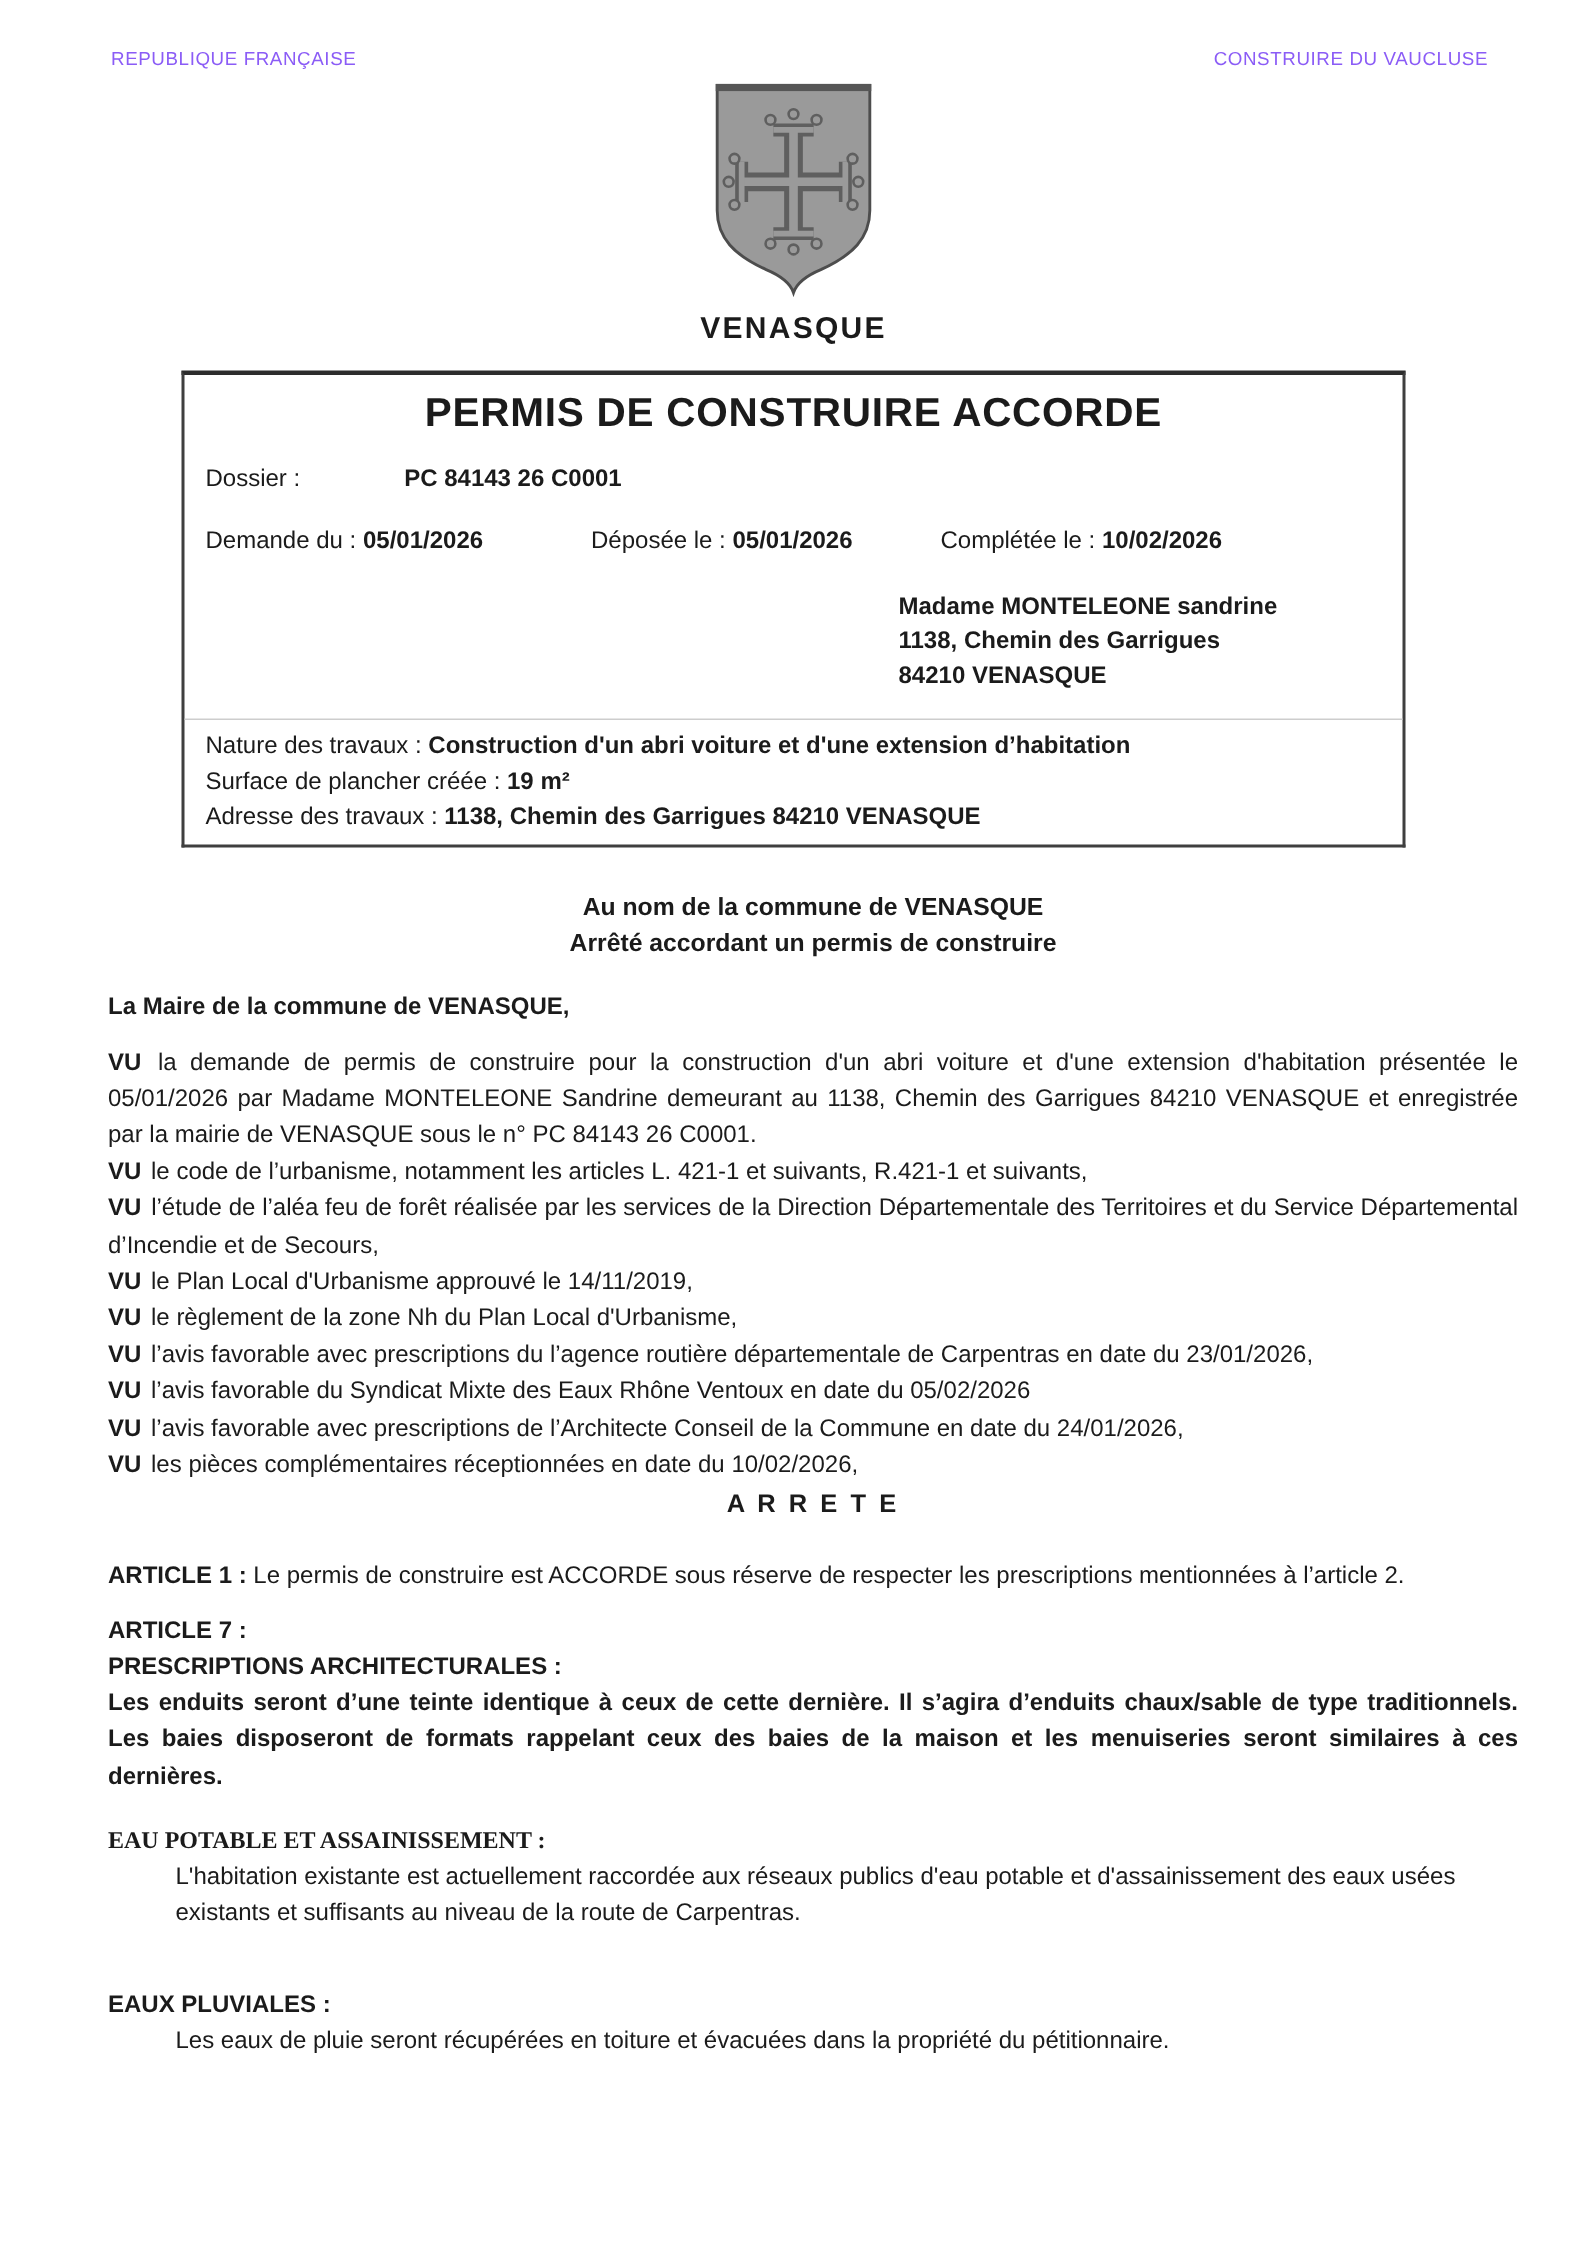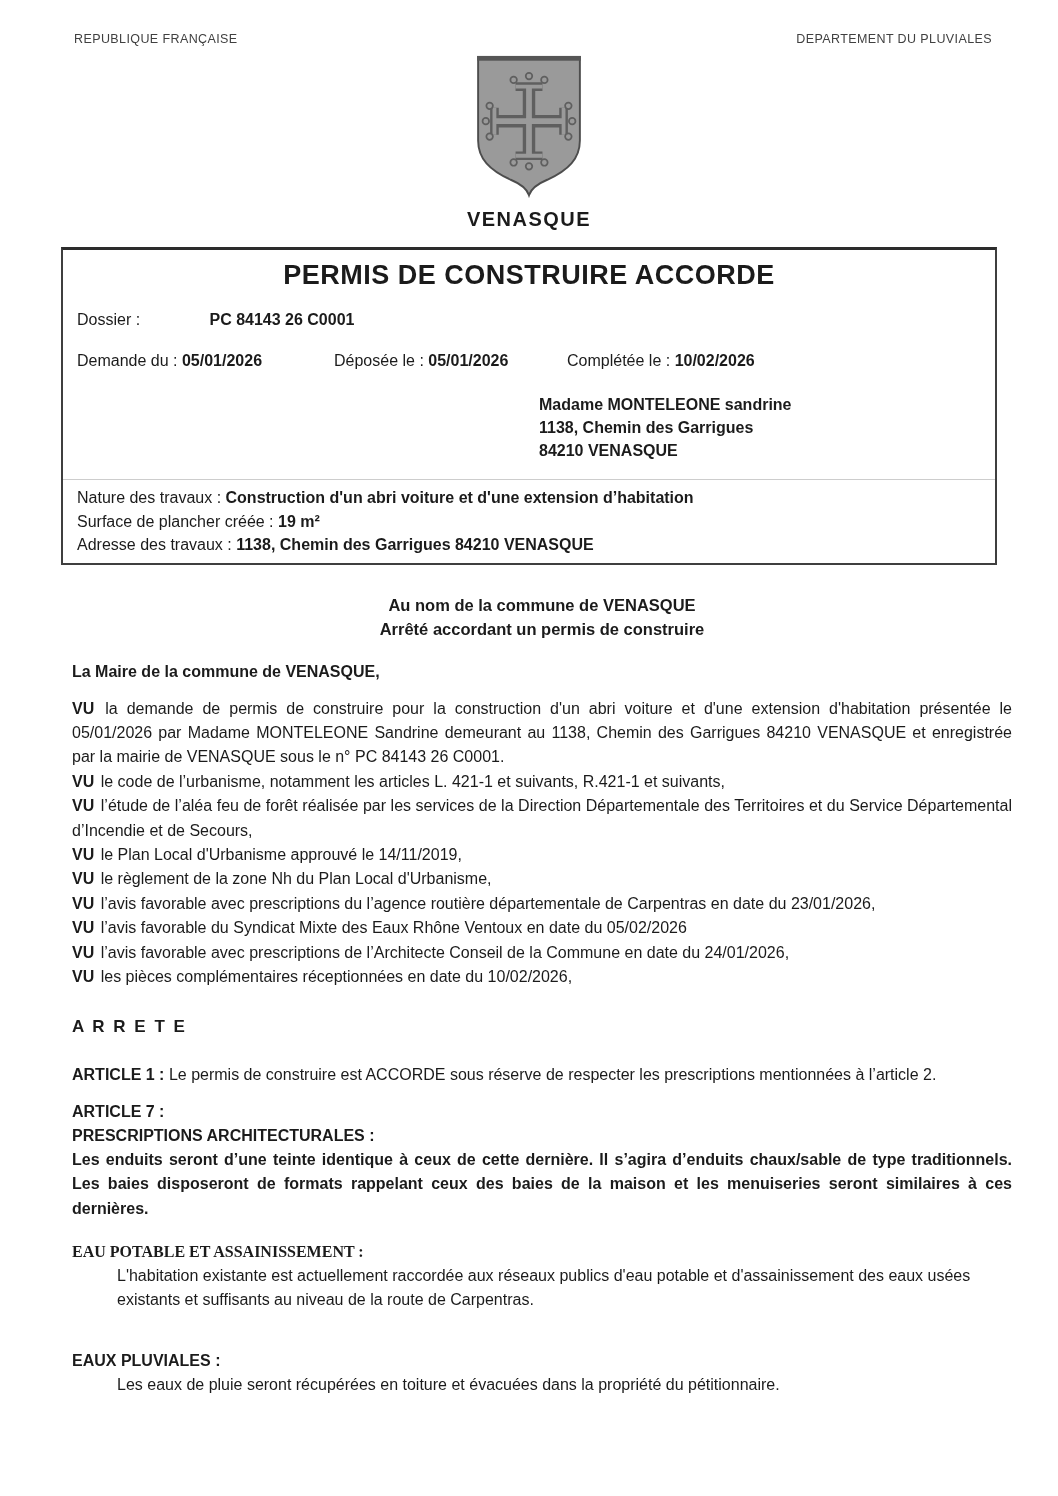--- a/index.html
+++ b/index.html
@@ -18,35 +18,35 @@
     overflow:hidden;
   }
   
   .topbar {
     display:flex;
     justify-content:space-between;
     align-items:flex-start;
     padding:32px 66px 0 74px;
     font-size:12.5px;
     letter-spacing:.4px;
-    color:#404040;
+    color:#8b5cf6;
   }
   
   .crest-wrap { width:118px; margin:8px auto 0; }
   .crest-wrap svg { display:block; }
   .commune {
     text-align:center;
     font-weight:bold;
     font-size:20px;
     letter-spacing:1.5px;
     margin-top:10px;
   }
   
   .permit-box {
-    width:936px;
+    width:816px;
     margin:16px auto 0;
     border:2px solid #3f3f3f;
     border-top:3px solid #2c2c2c;
     padding:10px 14px 6px;
     font-size:16px;
   }
   .permit-title {
     text-align:center;
     font-size:27px;
     font-weight:bold;
@@ -76,42 +76,42 @@
     font-weight:bold;
     margin-top:28px;
     line-height:24px;
     font-size:16.5px;
   }
   .mayor { font-weight:bold; margin-top:22px; }
   .vu-block { margin-top:16px; }
   .vu { text-align:justify; line-height:24.4px; }
   .vu .b { margin-right:2px; }
   .arrete-title {
-    text-align:left;
+    text-align:center;
     font-weight:bold;
     font-size:17px;
     letter-spacing:2px;
-    margin-top:28px;
+    margin-top:4px;
   }
   .article1 { margin-top:26px; text-align:justify; line-height:24.4px; }
   .h-bold { font-weight:bold; line-height:24px; }
   .a2 { margin-top:12px; }
   .bold-par { font-weight:bold; text-align:justify; line-height:24.6px; }
   .par { line-height:24.6px;margin-left:45px; }
   .water-h { margin-top:18px;font-family:Liberation Serif, serif; }
   .rain-h { margin-top:36px; }
 </style>
 </head>
 <body>
 
 <div class="page">
 
   <div class="topbar">
     <span>REPUBLIQUE FRANÇAISE</span>
-    <span>DEPARTEMENT DU PLUVIALES</span>
+    <span>CONSTRUIRE DU VAUCLUSE</span>
   </div>
 
   <div class="crest-wrap">
     <svg width="118" height="144" viewBox="0 0 120 150">
       <path d="M7 3 H113 V90 C113 109 101 121 79 131 C67 136 62 141 60 147 C58 141 53 136 41 131 C19 121 7 109 7 90 Z" fill="#9a9a9a" stroke="#4d4d4d" stroke-width="2"></path>
       <rect x="6" y="2" width="108" height="5" fill="#565656"></rect>
       <g>
         <path d="M60 34 V106 M24 70 H96" stroke="#5f5f5f" stroke-width="13" fill="none"></path>
         <path d="M46 34 H74 M46 106 H74 M24 56 V84 M96 56 V84" stroke="#5f5f5f" stroke-width="9" fill="none"></path>
         <path d="M60 34 V106 M24 70 H96" stroke="#9a9a9a" stroke-width="6" fill="none"></path>

